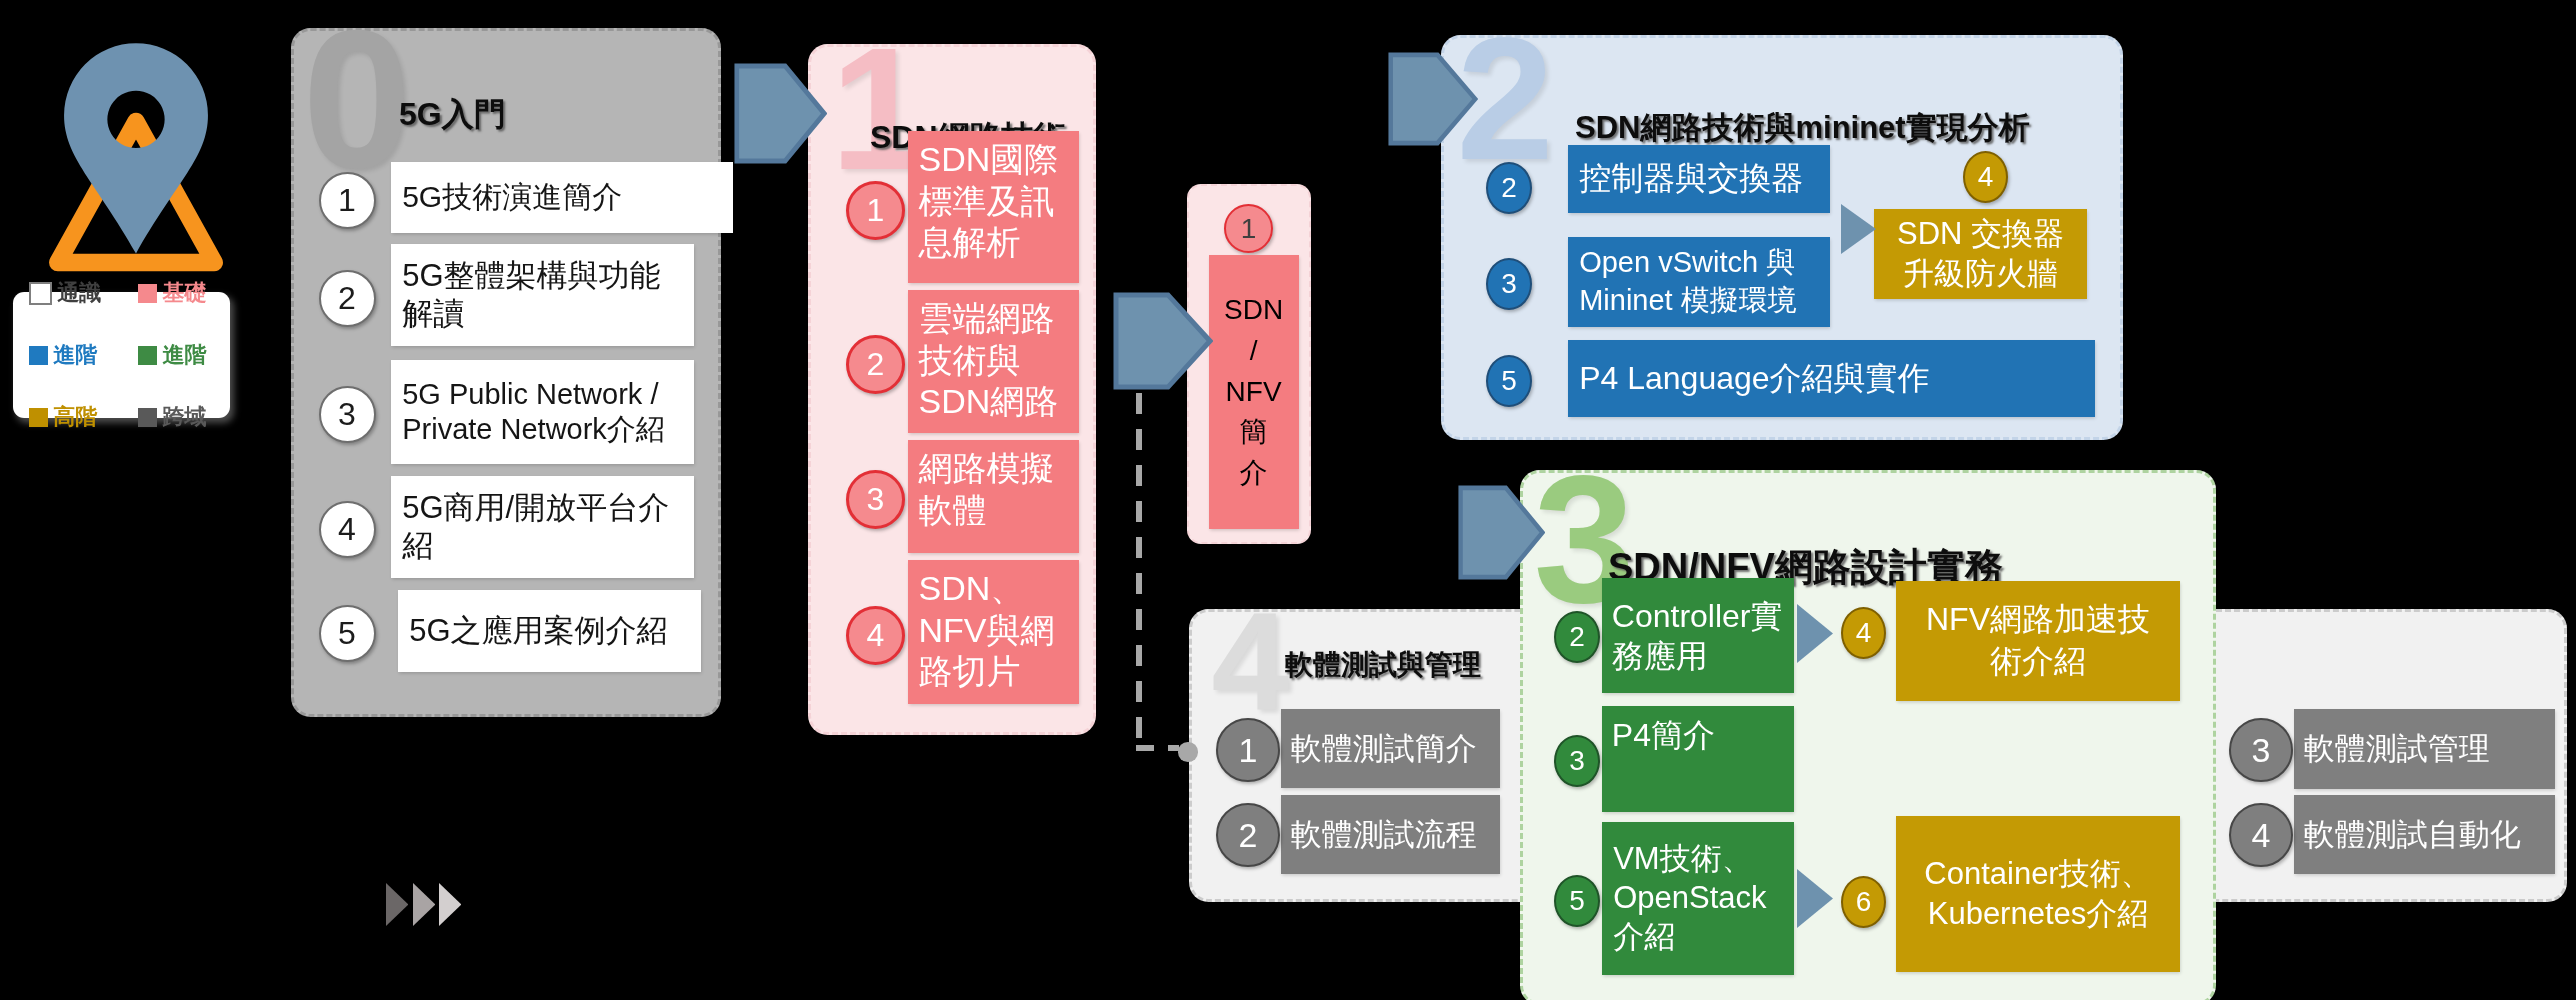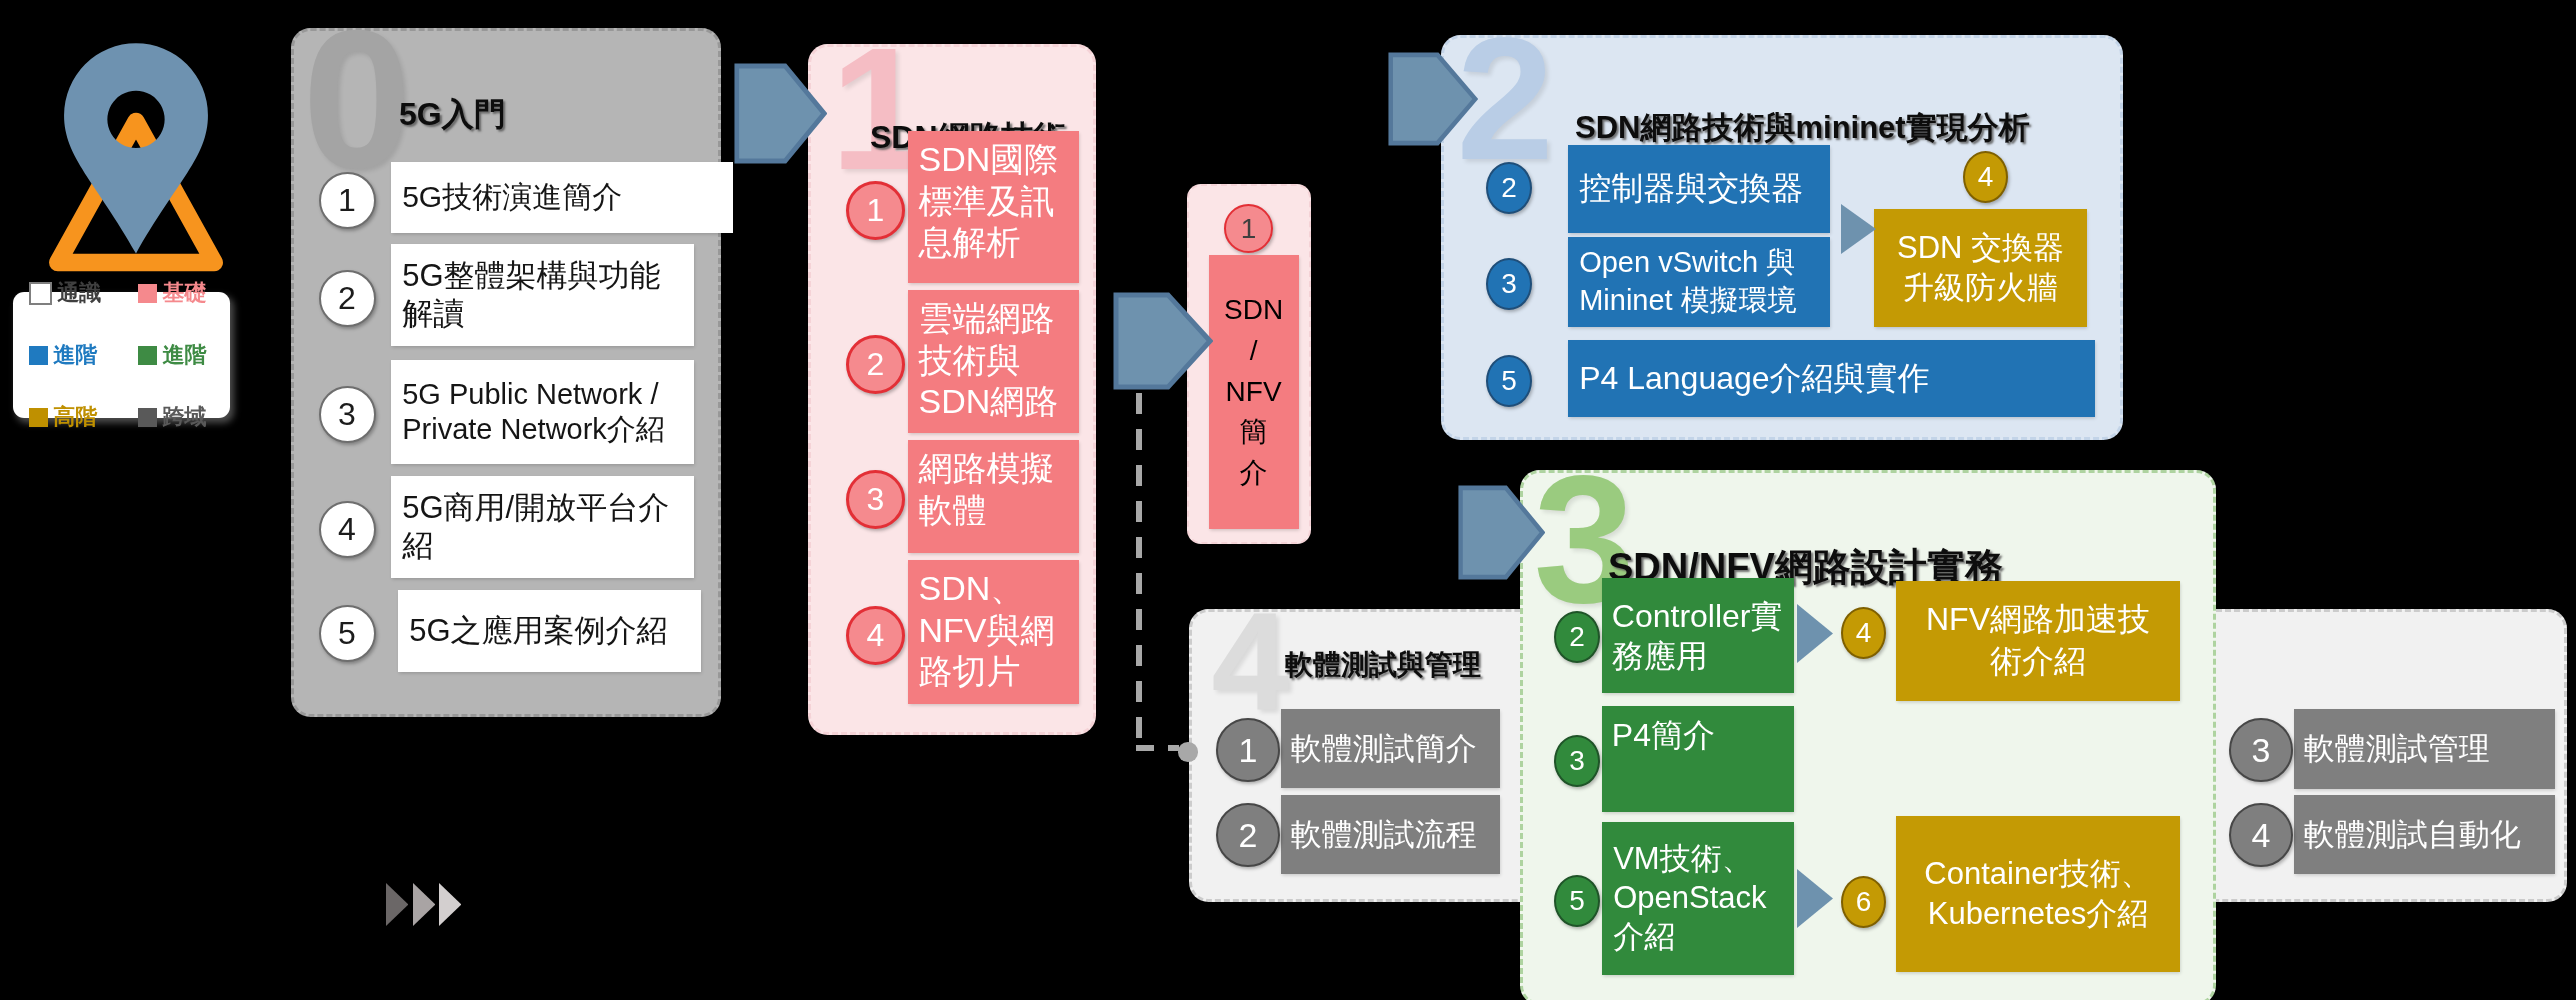--- a/index.html
+++ b/index.html
@@ -164,36 +164,36 @@
       <div>NFV</div>
       <div>簡</div>
       <div>介</div>
     </div>
   </div>
 
   <div class="stage s2">
     <div class="wm" style="left:12.6px;top:-22.4px;font-size:175px;color:#B9CDE6;">2</div>
     <div class="stage-title" style="left:131px;top:69px;font-size:31px;">SDN網路技術與mininet實現分析</div>
 
-    <div class="blk blueb" style="left:124px;top:107px;width:262px;height:88px;padding:0 5.6px 0 11.2px;box-sizing:border-box;font-size:32px;">
+    <div class="blk blueb" style="left:124px;top:107px;width:262px;height:68px;padding:0 5.6px 0 11.2px;box-sizing:border-box;font-size:32px;">
       <span>控制器與交換器</span>
       </div>
     <div class="blk blueb" style="left:124px;top:199px;width:262px;height:90px;padding:0 5.6px 0 11.2px;box-sizing:border-box;font-size:29px;line-height:1.3;">
       <span>Open vSwitch 與 Mininet 模擬環境</span>
       </div>
     <div class="blk blueb" style="left:124px;top:302px;width:527px;height:77px;padding:0 5.6px 0 11.2px;box-sizing:border-box;font-size:32px;text-align:right;">
       <span>P4 Language介紹與實作</span>
       </div>
 
     <div class="bdg bdg-blue" style="left:42px;top:124px;width:42px;height:48px;font-size:28px;">2</div>
     <div class="bdg bdg-blue" style="left:42px;top:220px;width:42px;height:48px;font-size:28px;">3</div>
     <div class="bdg bdg-blue" style="left:42px;top:317px;width:42px;height:48px;font-size:28px;">5</div>
 
     <div class="bdg bdg-gold" style="left:519px;top:113px;width:41px;height:48px;font-size:28px;">4</div>
-    <div class="blk goldb center" style="left:430px;top:171px;width:213px;height:118px;padding:0 9.8px;box-sizing:border-box;font-size:31px;line-height:1.3;">
+    <div class="blk goldb center" style="left:430px;top:171px;width:213px;height:90px;padding:0 9.8px;box-sizing:border-box;font-size:31px;line-height:1.3;">
       <span>SDN 交換器升級防火牆</span>
       </div>
     <div class="tri" style="left:397px;top:166px;width:35px;height:50px;"></div>
   </div>
 
   <div class="stage s3">
     <div class="wm" style="left:10.5px;top:-19.6px;font-size:182px;color:#9ACB7F;">3</div>
     <div class="stage-title" style="left:85px;top:69px;font-size:38px;">SDN/NFV網路設計實務</div>
 
     <div class="blk greenb" style="left:79px;top:105px;width:192px;height:115px;padding:0 7px 0 9.8px;box-sizing:border-box;font-size:32px;line-height:1.25;">

